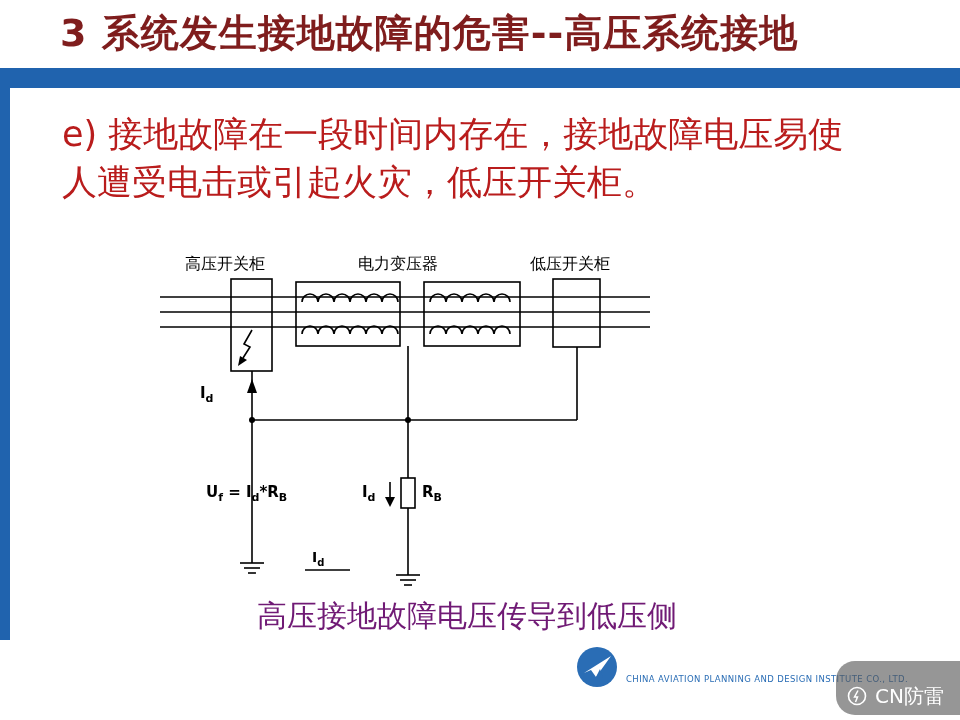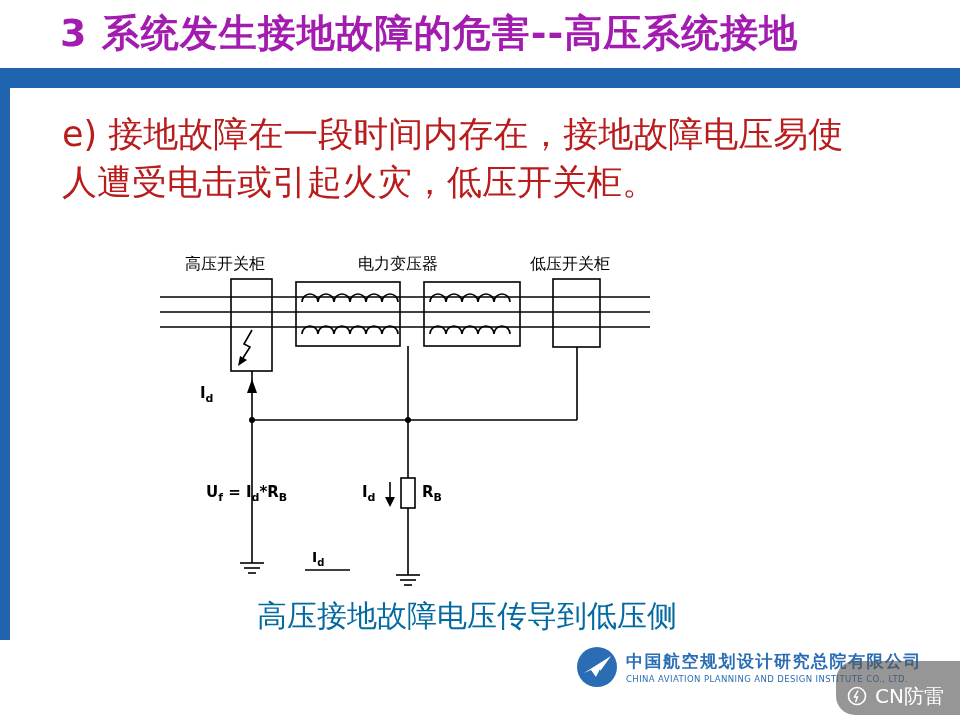--- a/index.html
+++ b/index.html
@@ -2,32 +2,32 @@
 <html><head>
 <meta charset="utf-8">
 <style>
   html,body{margin:0;padding:0;background:#d8d8d8;}
   .slide{
     position:relative;width:960px;height:720px;background:#ffffff;
     overflow:hidden;font-family:"DejaVu Sans","Liberation Sans",sans-serif;
   }
   .slide-title{
     position:absolute;left:60px;top:8px;width:870px;
-    font-size:38px;font-weight:bold;color:#a21caf;letter-spacing:1px;
+    font-size:38px;font-weight:bold;color:#7f1d1d;letter-spacing:1px;
     white-space:nowrap;
   }
   .hbar{position:absolute;left:0;top:68px;width:960px;height:20px;background:#2063AE;}
   .vbar{position:absolute;left:0;top:88px;width:10px;height:552px;background:#2063AE;}
   .body-text{
     position:absolute;left:62px;top:110px;width:860px;
     font-size:35px;line-height:1.38;color:#b91c1c;
   }
   .caption{
     position:absolute;left:167px;top:596px;width:600px;text-align:center;
-    font-size:30px;color:#0369a1;
+    font-size:30px;color:#701a75;
   }
   .footer-logo{position:absolute;left:576px;top:646px;width:42px;height:42px;}
   .company-cn{
     position:absolute;left:626px;top:650px;font-size:17px;font-weight:bold;
     color:#2A6DB5;letter-spacing:1.5px;white-space:nowrap;
   }
   .company-en{
     position:absolute;left:626px;top:674px;font-size:8.5px;
     color:#2A6DB5;letter-spacing:.4px;white-space:nowrap;
   }
@@ -118,21 +118,20 @@
     </g>
   </svg>
 
   <div class="caption">高压接地故障电压传导到低压侧</div>
 
   <svg class="footer-logo" viewBox="0 0 42 42" width="42" height="42">
     <circle cx="21" cy="21" r="20" fill="#2A6DB5"></circle>
     <polygon points="8,27 35,10 20,31 15,24" fill="#ffffff"></polygon>
     <polygon points="20,31 24,23 27,32" fill="#2A6DB5"></polygon>
   </svg>
-  <div class="company-cn">中国航空规划设计研究总院有限公司</div>
   <div class="company-en">CHINA AVIATION PLANNING AND DESIGN INSTITUTE CO., LTD.</div>
 
   <div class="watermark">
     <svg width="22" height="22" viewBox="0 0 22 22">
       <circle cx="11" cy="11" r="8.5" fill="none" stroke="#ffffff" stroke-width="1.6"></circle>
       <polyline points="12,5.5 8.5,12 11.5,12 9.5,17" fill="none" stroke="#ffffff" stroke-width="1.5"></polyline>
     </svg>
     <span>CN防雷</span>
   </div>
 

